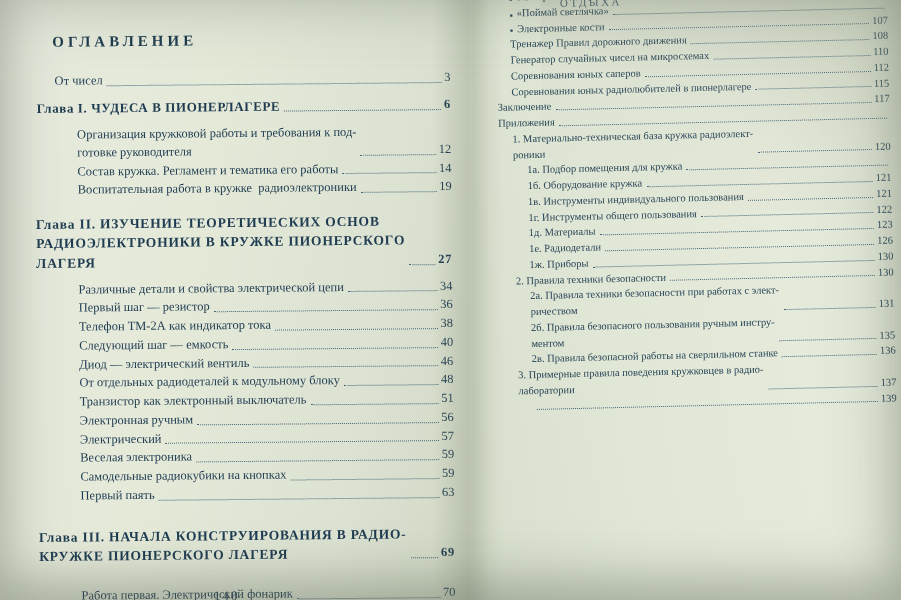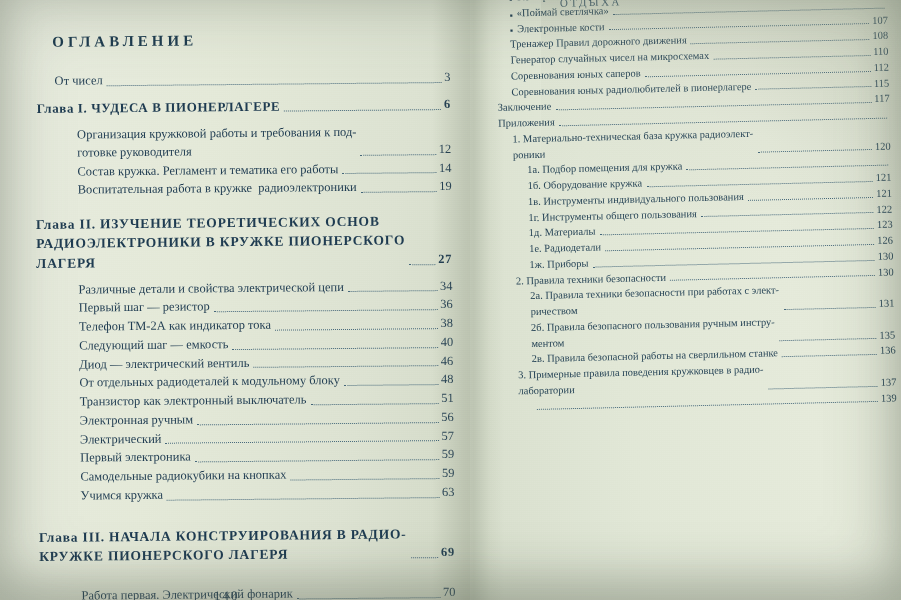--- a/index.html
+++ b/index.html
@@ -266,31 +266,31 @@
           <span class="txt">Электронная ручным</span>
           <span class="dots"></span>
           <span class="pg">56</span>
         </div>
         <div class="entry lvl-2 ">
           <span class="txt">Электрический</span>
           <span class="dots"></span>
           <span class="pg">57</span>
         </div>
         <div class="entry lvl-2 ">
-          <span class="txt">Первый электроника</span>
+          <span class="txt">Веселая электроника</span>
           <span class="dots"></span>
           <span class="pg">59</span>
         </div>
         <div class="entry lvl-2 ">
           <span class="txt">Самодельные радиокубики на кнопках</span>
           <span class="dots"></span>
           <span class="pg">59</span>
         </div>
         <div class="entry lvl-2 ">
-          <span class="txt">Учимся кружка</span>
+          <span class="txt">Первый паять</span>
           <span class="dots"></span>
           <span class="pg">63</span>
         </div>
         <div class="entry lvl-chapter-big gap-l">
           <span class="txt">Глава III. НАЧАЛА КОНСТРУИРОВАНИЯ В РАДИО-
 КРУЖКЕ ПИОНЕРСКОГО ЛАГЕРЯ</span>
           <span class="dots"></span>
           <span class="pg">69</span>
         </div>
         <div class="entry lvl-2 gap-l">

